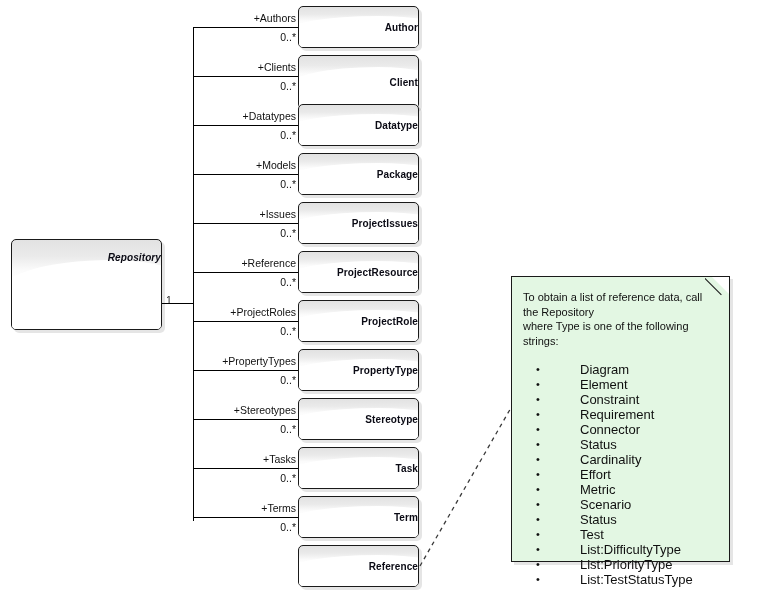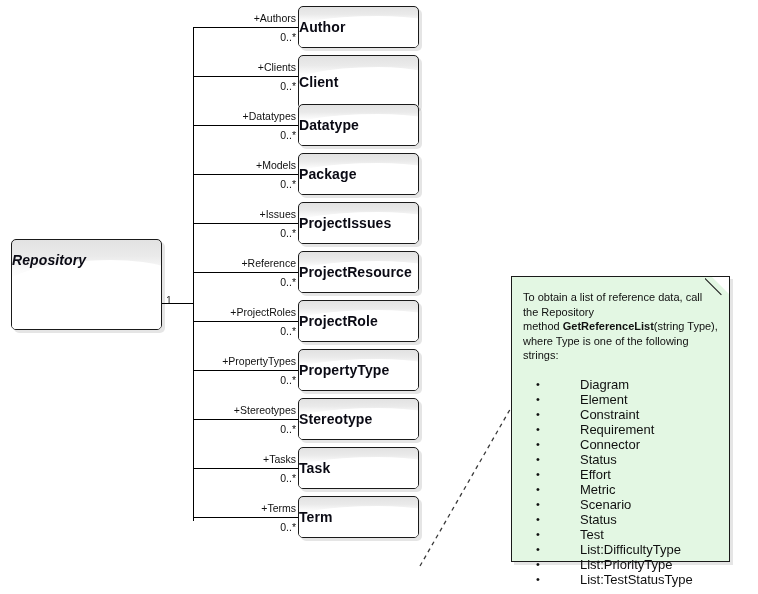--- a/index.html
+++ b/index.html
@@ -50,22 +50,22 @@
     background: #ffffff;
     border-radius: 58% 42% 0 0 / 34% 26% 0 0;
     opacity: 0.97;
     pointer-events: none;
   }
   .uml-class .cls-name {
     position: relative;
     z-index: 2;
     display: block;
     width: 100%;
-    text-align: left;
-    font-size: 14px;
+    text-align: right;
+    font-size: 10px;
     font-weight: bold;
     color: #0a0a14;
     letter-spacing: 0.1px;
   }
   
   .leaf-class .cls-name {
     position: absolute;
     top: 50%;
     left: 0;
     transform: translateY(-50%);
@@ -261,41 +261,44 @@
   </div>
 
   <div class="uml-class leaf-class" style="left:298px; top:447px; width:121px; height:42px;">
     <span class="cls-name">Task</span>
   </div>
 
   <div class="uml-class leaf-class" style="left:298px; top:496px; width:121px; height:42px;">
     <span class="cls-name">Term</span>
   </div>
 
+  <div class="uml-class leaf-class" style="left:298px; top:545px; width:121px; height:42px;">
+    <span class="cls-name">Reference</span>
+  </div>
 
   <svg class="note-link" style="left:418px; top:404px; width:96px; height:164px;" width="96" height="164" viewBox="0 0 96 164">
     <line x1="2" y1="162" x2="94" y2="2" stroke="#3a3a3a" stroke-width="1.3" stroke-dasharray="4,4"></line>
   </svg>
 
   <div class="uml-note" style="left:511px; top:276px; width:219px; height:286px;">
     <div class="note-fold"></div>
     <div class="note-fold-edge"></div>
 
     <div class="note-body">
       <div>To obtain a list of reference data, call the Repository</div>
-      <div><span>method </span><span class="bold">GetReferenceList</span><span>(string Type),</span></div>
       <div>where Type is one of the following strings:</div>
 
       <ul class="note-list">
         <li>Diagram</li>
         <li>Element</li>
         <li>Constraint</li>
         <li>Requirement</li>
         <li>Connector</li>
         <li>Status</li>
+        <li>Cardinality</li>
         <li>Effort</li>
         <li>Metric</li>
         <li>Scenario</li>
         <li>Status</li>
         <li>Test</li>
         <li>List:DifficultyType</li>
         <li>List:PriorityType</li>
         <li>List:TestStatusType</li>
 
       </ul>

